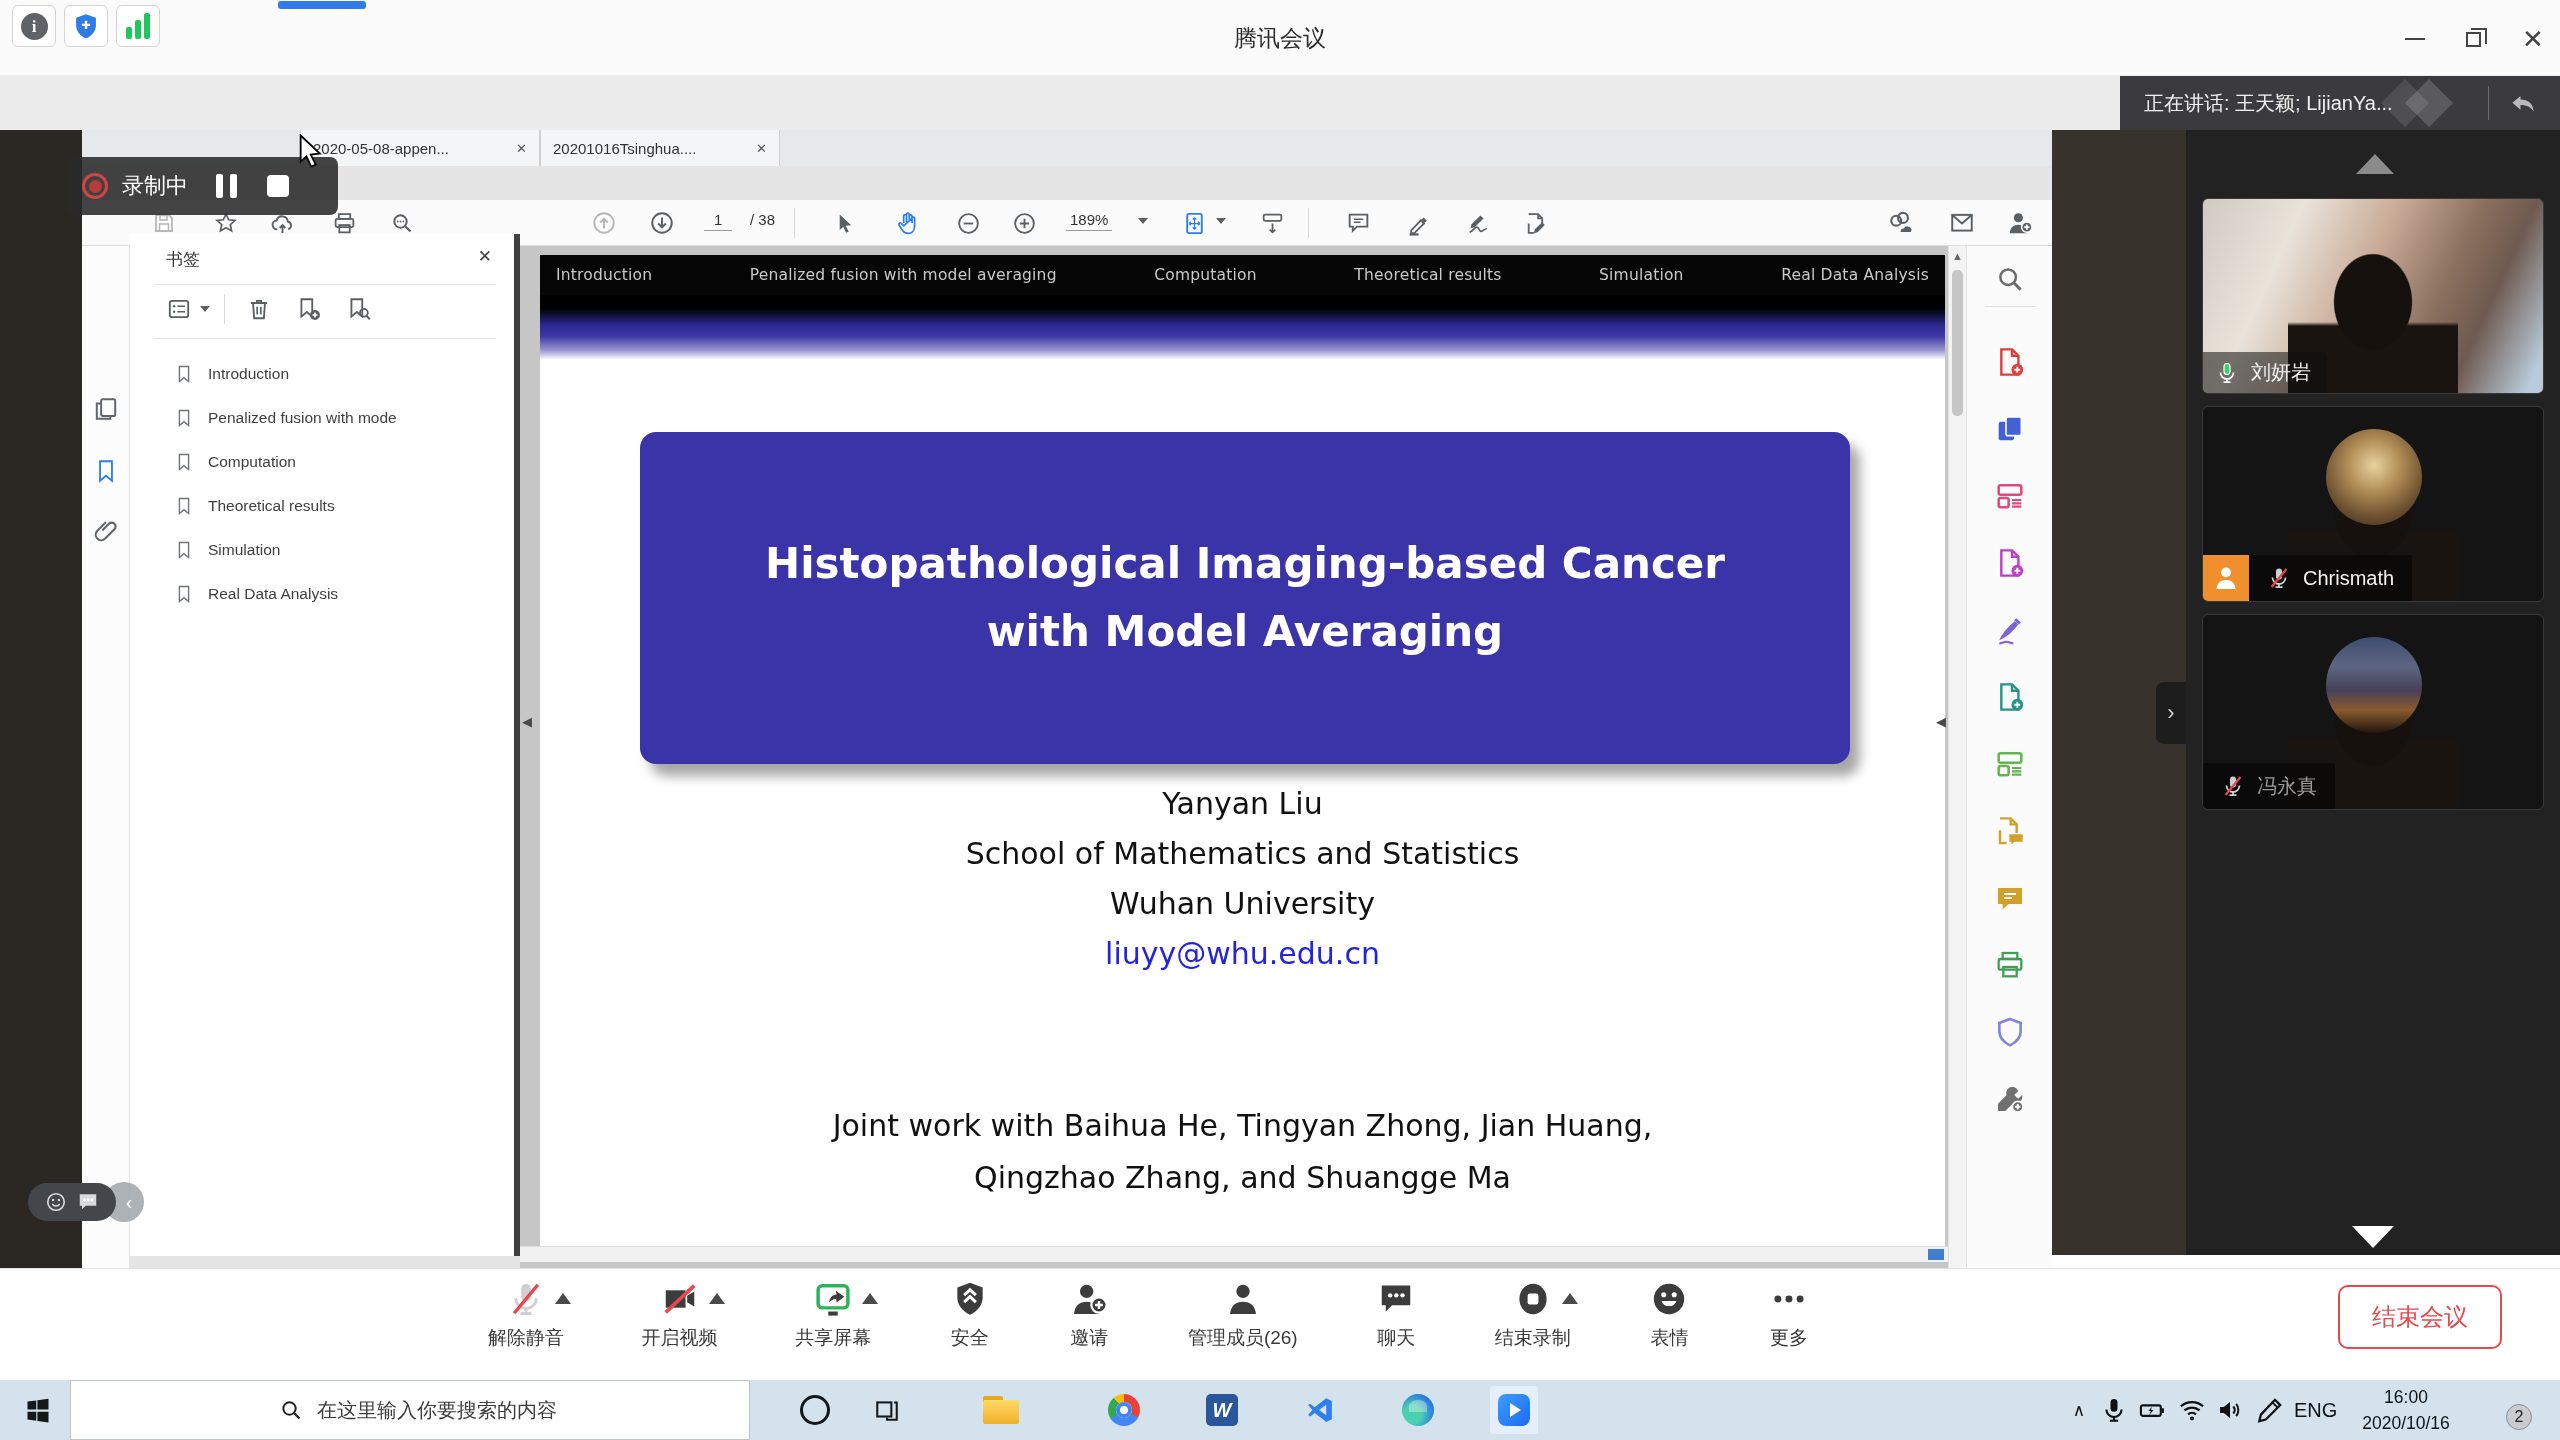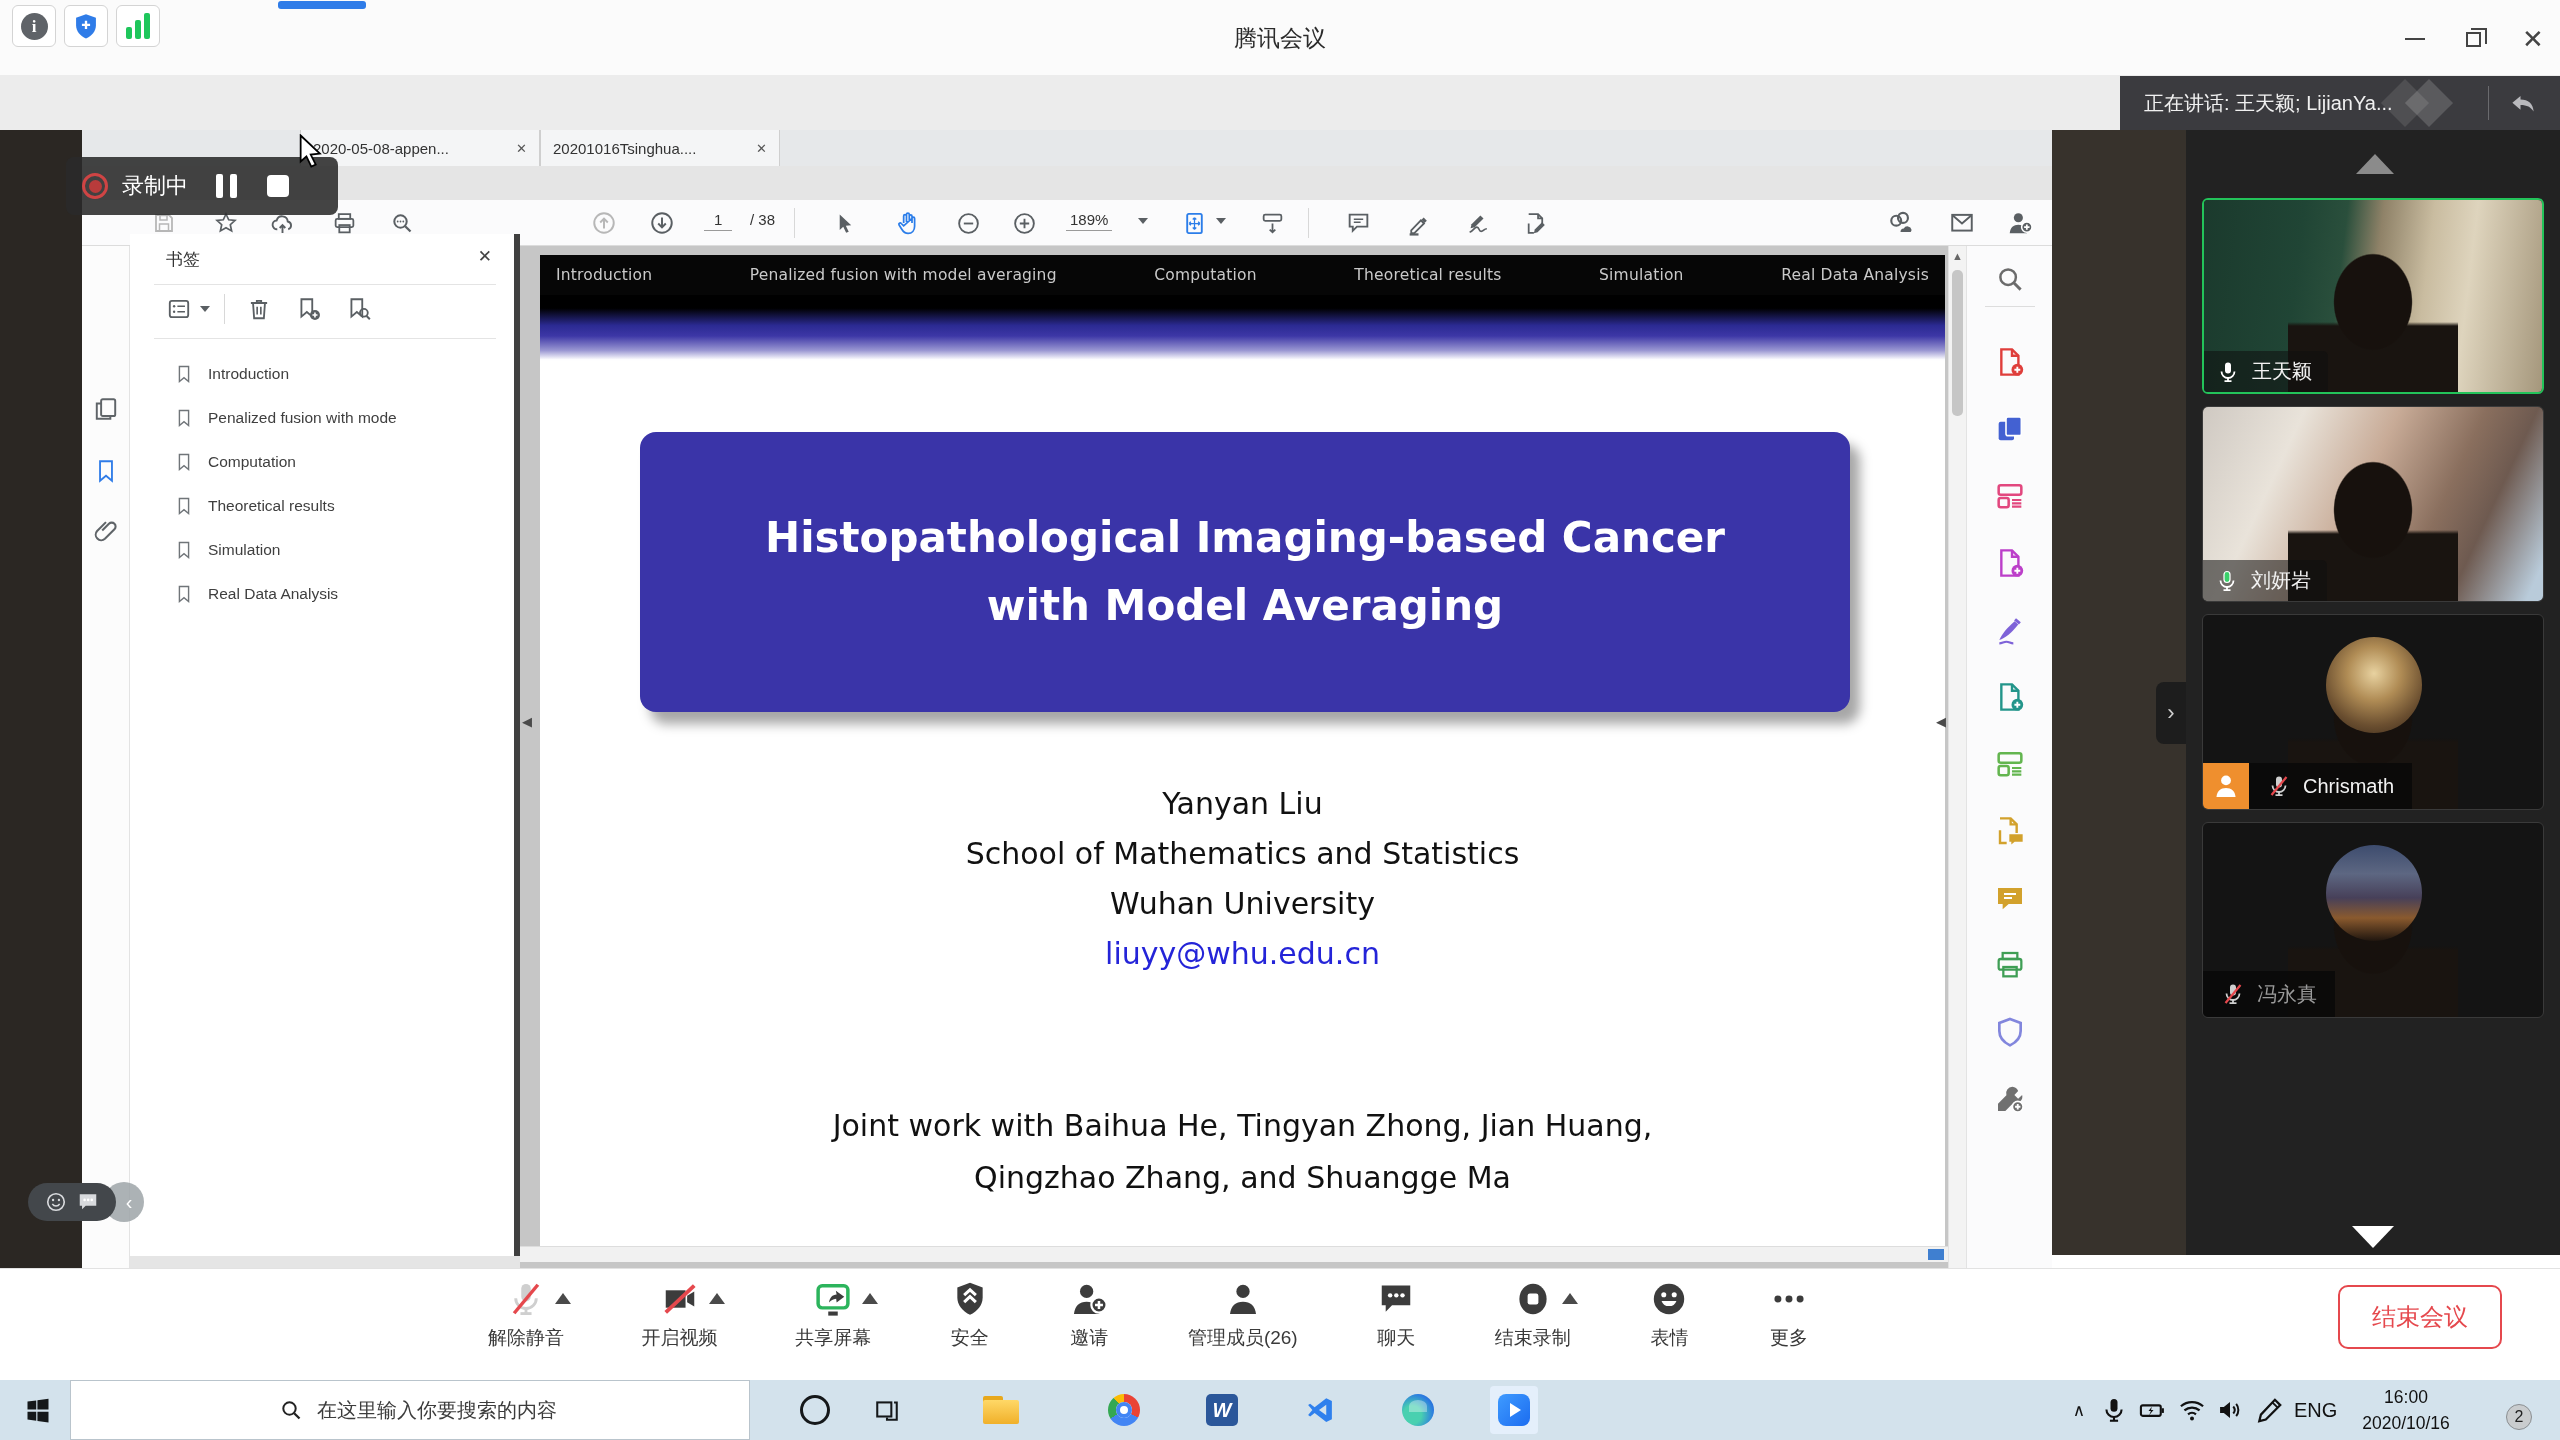--- a/index.html
+++ b/index.html
@@ -73,21 +73,21 @@
 .bm-item{height:44px;display:flex;align-items:center;gap:14px;padding-left:44px}
 .bm-item .fl{width:20px;height:20px;color:#707579}
 .bm-item .lb{font-size:15.5px;color:#3f3f3f;white-space:nowrap}
 
 
 .pagearea{position:absolute;left:438px;top:116px;width:1428px;height:1022px;background:#c6c6c6}
 .page{position:absolute;left:20px;top:9px;width:1405px;height:1000px;background:#fff;font-family:"DejaVu Sans",sans-serif}
 .snav{position:absolute;left:0;top:0;width:1405px;height:40px;background:#060606;display:flex;justify-content:space-between;align-items:center;padding:0 16px}
 .snav span{font-size:15.5px;color:#c9c9c9;letter-spacing:.2px}
 .sband{position:absolute;left:0;top:40px;width:1405px;height:66px;background:linear-gradient(180deg,#000 0%,#000 20%,#2b2a92 46%,#3d37a6 62%,#9a97d2 84%,#fefeff 98%)}
-.stitle{position:absolute;left:100px;top:177px;width:1210px;height:280px;background:#3a34a8;border-radius:16px;box-shadow:10px 12px 12px rgba(0,0,0,.35);display:flex;flex-direction:column;justify-content:center;text-align:center}
+.stitle{position:absolute;left:100px;top:177px;width:1210px;height:332px;background:#3a34a8;border-radius:16px;box-shadow:10px 12px 12px rgba(0,0,0,.35);display:flex;flex-direction:column;justify-content:center;text-align:center}
 .stitle div{color:#fff;font-size:42px;font-weight:bold;line-height:68px}
 .sauthor{position:absolute;left:0;top:524px;width:1405px;text-align:center}
 .sauthor div{font-size:30px;line-height:50px;color:#111}
 .sauthor .em{color:#2424d8}
 .sjoint{position:absolute;left:0;top:845px;width:1405px;text-align:center}
 .sjoint div{font-size:30px;line-height:52px;color:#111}
 .pg-arrow{position:absolute;font-size:13px;color:#4a4a4a}
 
 .vscroll{position:absolute;left:1866px;top:116px;width:18px;height:1022px;background:#f3f3f3;border-left:1px solid #e2e2e2}
 .vs-up{position:absolute;left:3px;top:4px;font-size:11px;color:#666}
@@ -852,33 +852,20 @@
     <span class="rec-pause">
         <i></i>
         <i></i>
       </span>
     <span class="rec-stop"></span>
   </div>
 
   <div class="abs panel">
     <i class="p-up"></i>
     <div class="tiles">
-        <div class="tile video speaking scene-classroom">
-        <div class="vid sil"></div>
-        <div class="av"></div>
-        <div class="namebar">
-
-          <span class="nstrip">
-            <svg class="ic pmic">
-                <use href="#i-mic-on"></use>
-              </svg>
-            <span class="pname">王天颖</span>
-          </span>
-        </div>
-      </div>
         <div class="tile video scene-room">
         <div class="vid sil"></div>
         <div class="av"></div>
         <div class="namebar">
 
           <span class="nstrip">
             <svg class="ic pmic">
                 <use href="#i-mic-level"></use>
               </svg>
             <span class="pname">刘妍岩</span>

